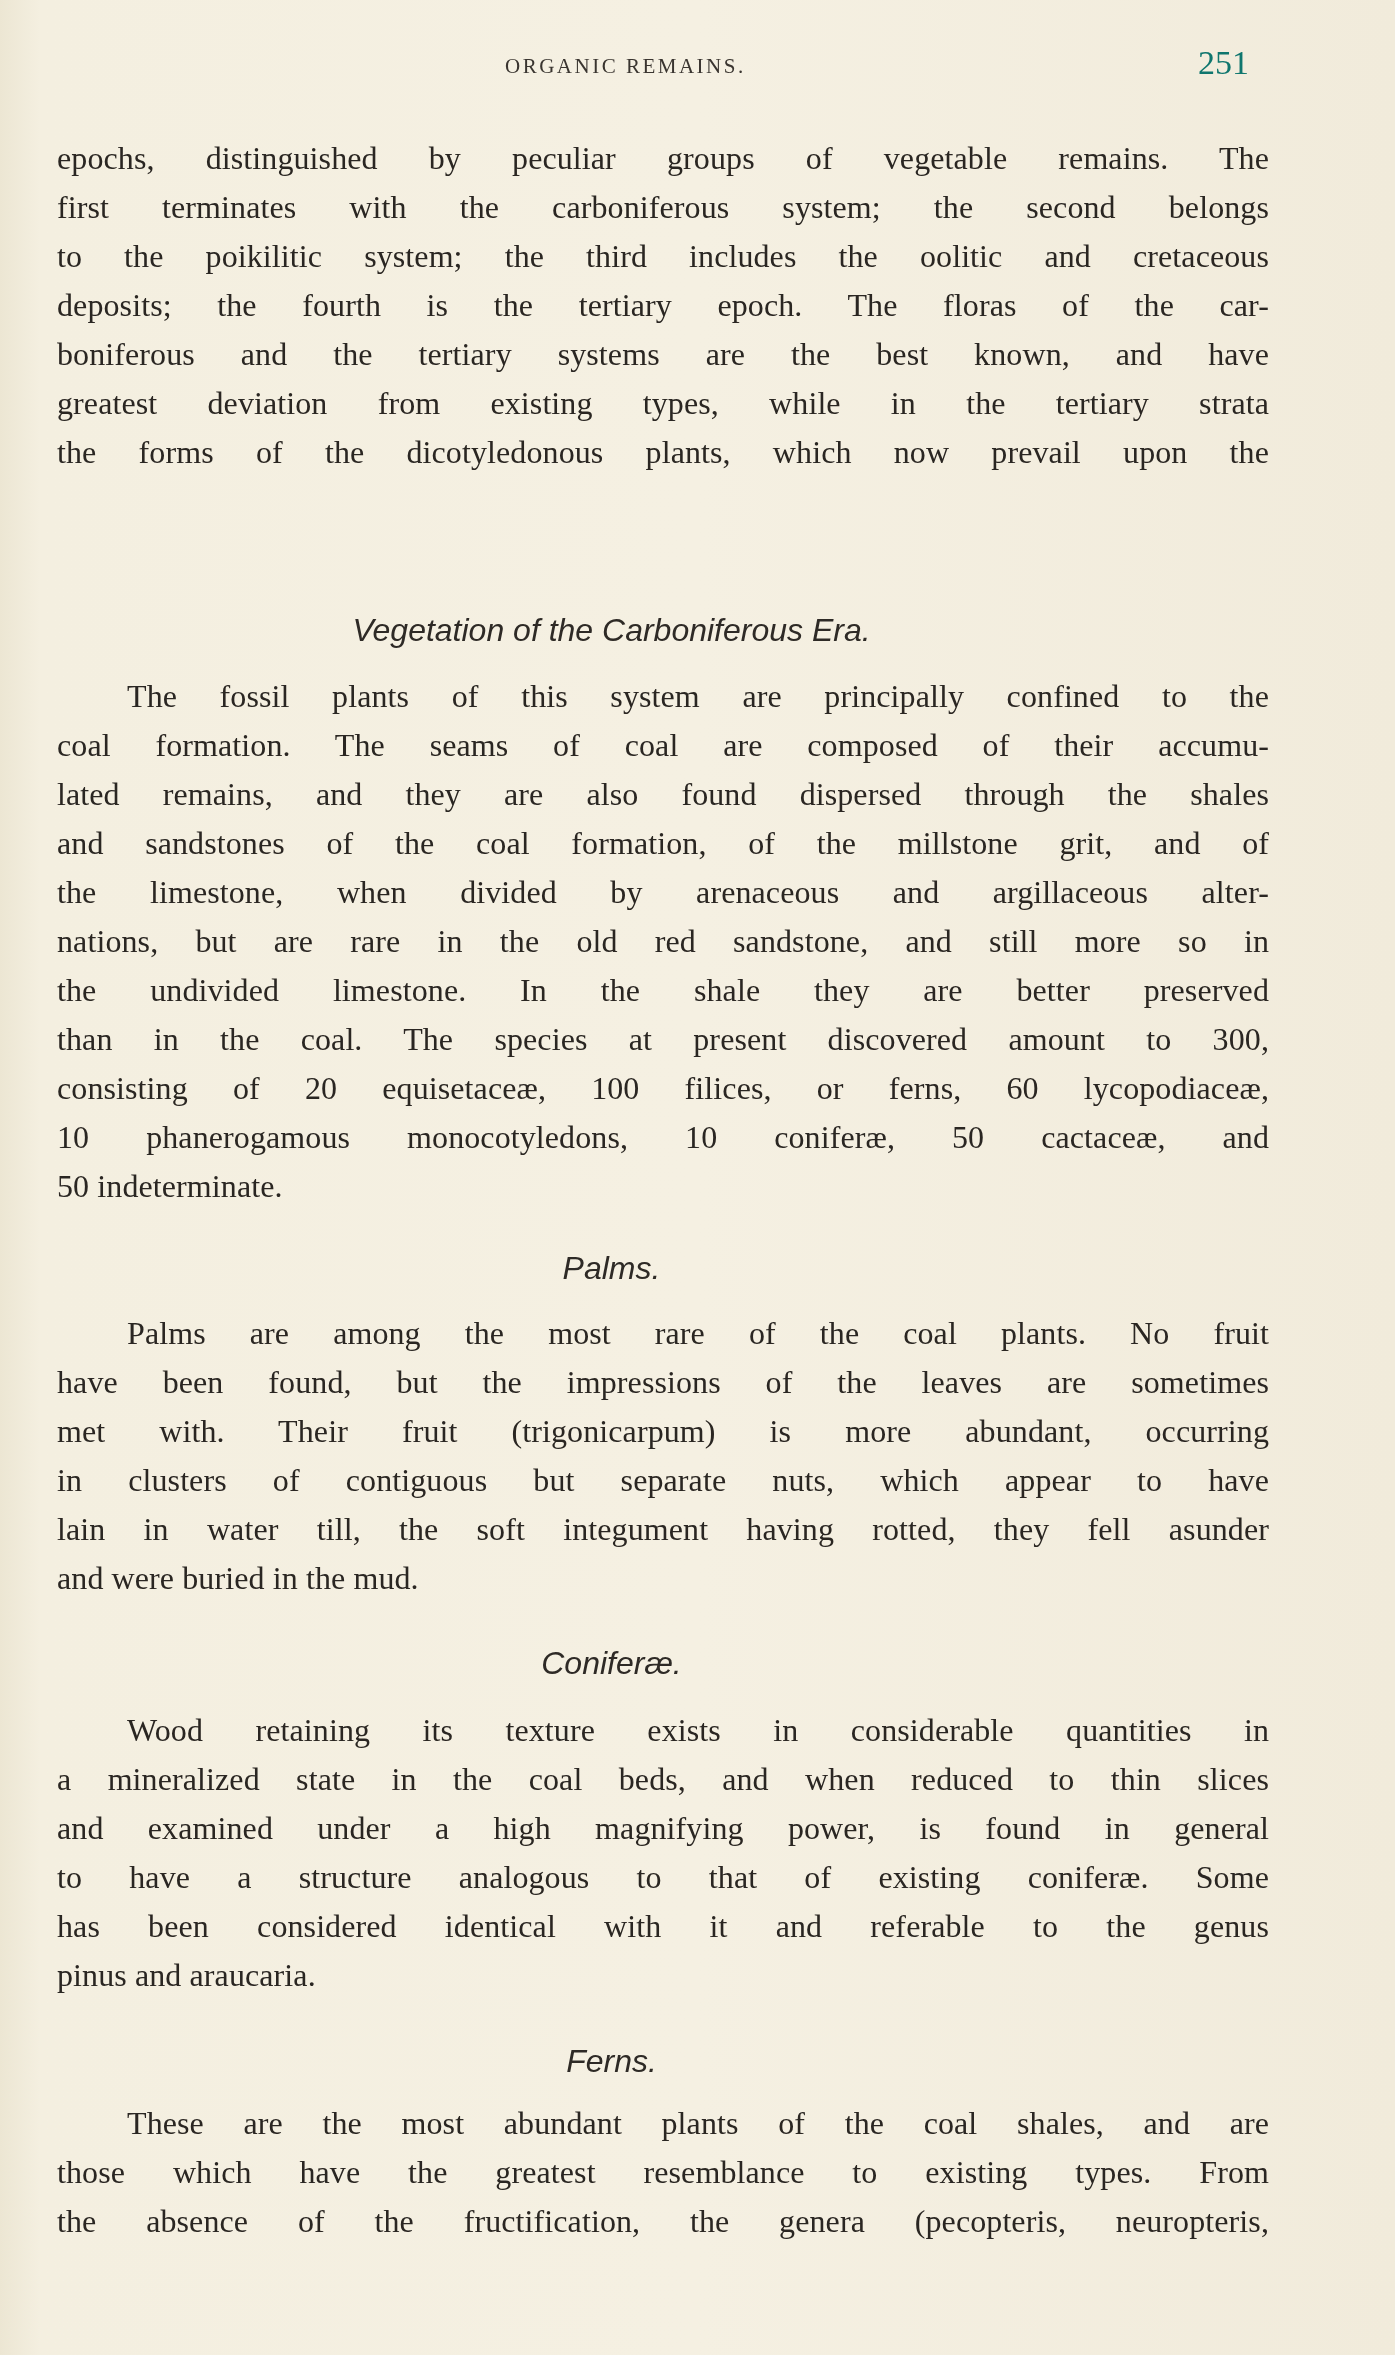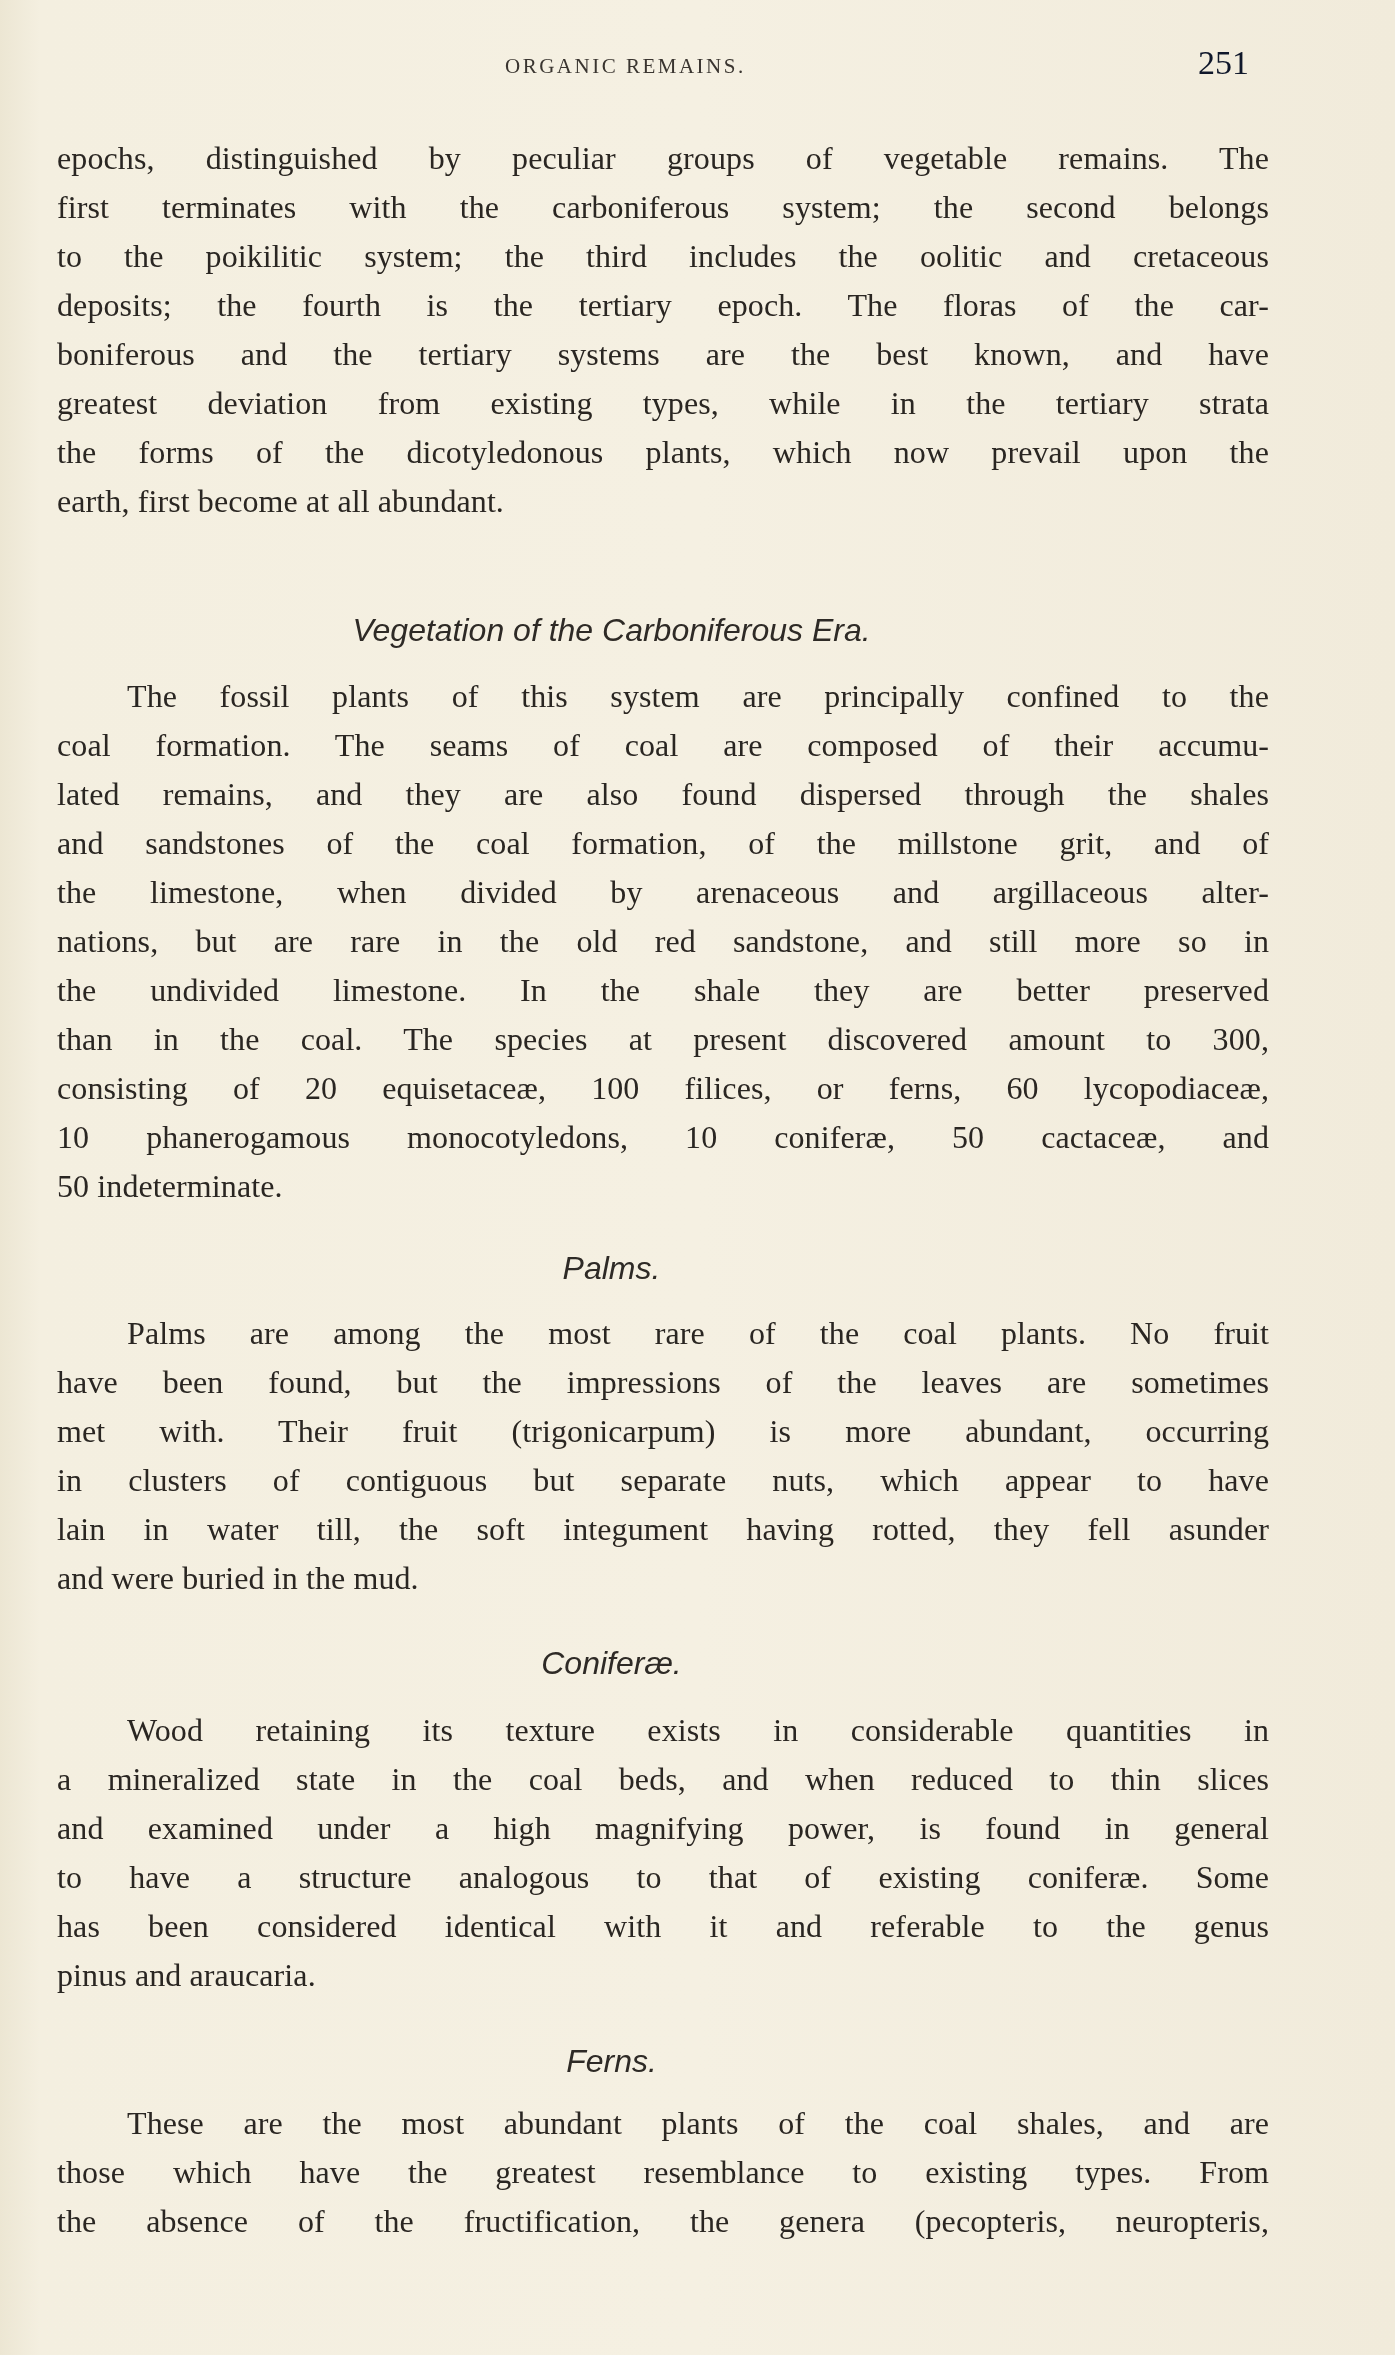--- a/index.html
+++ b/index.html
@@ -39,21 +39,21 @@
     font-variant: small-caps;
     font-family: "Liberation Serif", serif;
     color: #3a3530;
   }
   .page-number {
     position: absolute;
     left: 1198px;
     top: 0px;
     font-size: 34px;
     font-family: "Liberation Serif", serif;
-    color: #0f172a;
+    color: #0f766e;
   }
   .block {
     position: absolute;
     left: 57px;
     width: 1212px;
   }
   .line {
     display: block;
     height: 49px;
     line-height: 49px;
@@ -92,21 +92,20 @@
   </div>
 
   <div class="block" style="top:134px;">
     <span class="line">epochs, distinguished by peculiar groups of vegetable remains. The</span>
     <span class="line">first terminates with the carboniferous system; the second belongs</span>
     <span class="line">to the poikilitic system; the third includes the oolitic and cretaceous</span>
     <span class="line">deposits; the fourth is the tertiary epoch. The floras of the car-</span>
     <span class="line">boniferous and the tertiary systems are the best known, and have</span>
     <span class="line">greatest deviation from existing types, while in the tertiary strata</span>
     <span class="line">the forms of the dicotyledonous plants, which now prevail upon the</span>
-    <span class="line last">earth, first become at all abundant.</span>
   </div>
 
   <div class="heading" style="top:612px;">Vegetation of the Carboniferous Era.</div>
 
   <div class="block" style="top:672px;">
     <span class="line indent">The fossil plants of this system are principally confined to the</span>
     <span class="line">coal formation. The seams of coal are composed of their accumu-</span>
     <span class="line">lated remains, and they are also found dispersed through the shales</span>
     <span class="line">and sandstones of the coal formation, of the millstone grit, and of</span>
     <span class="line">the limestone, when divided by arenaceous and argillaceous alter-</span>

